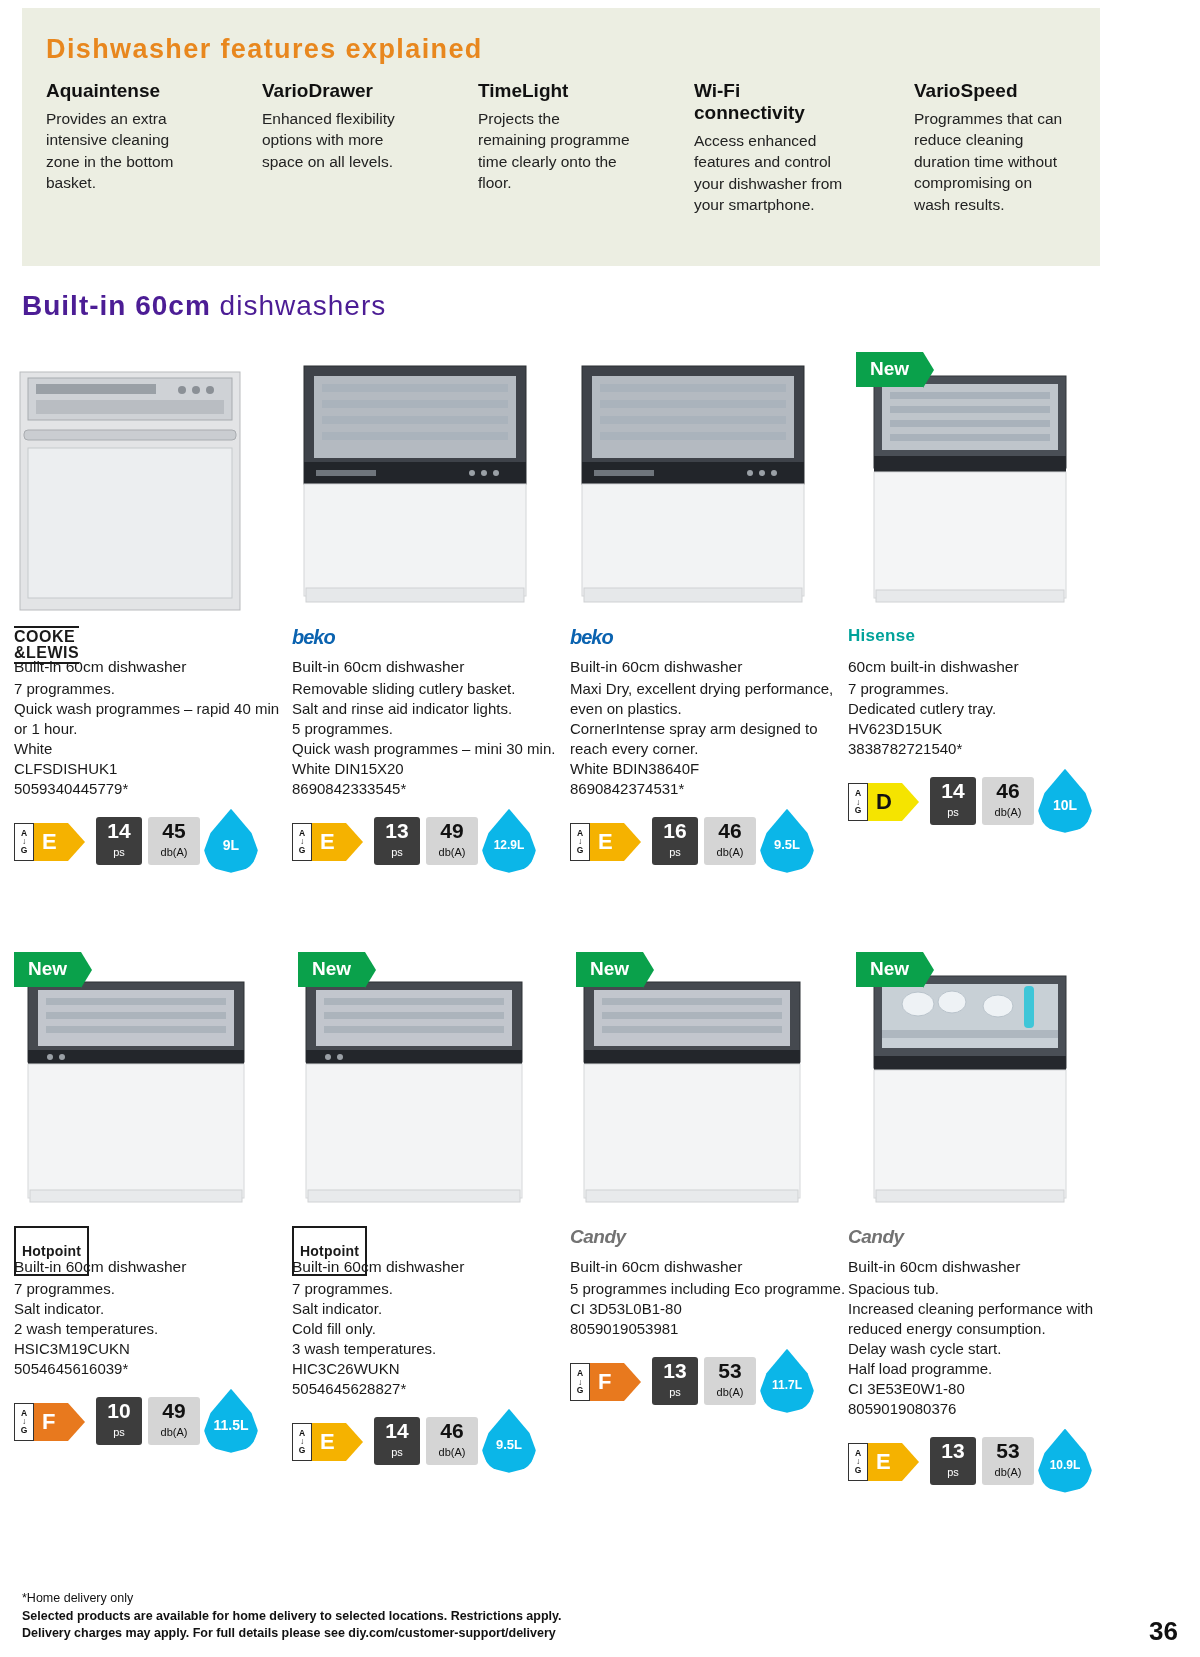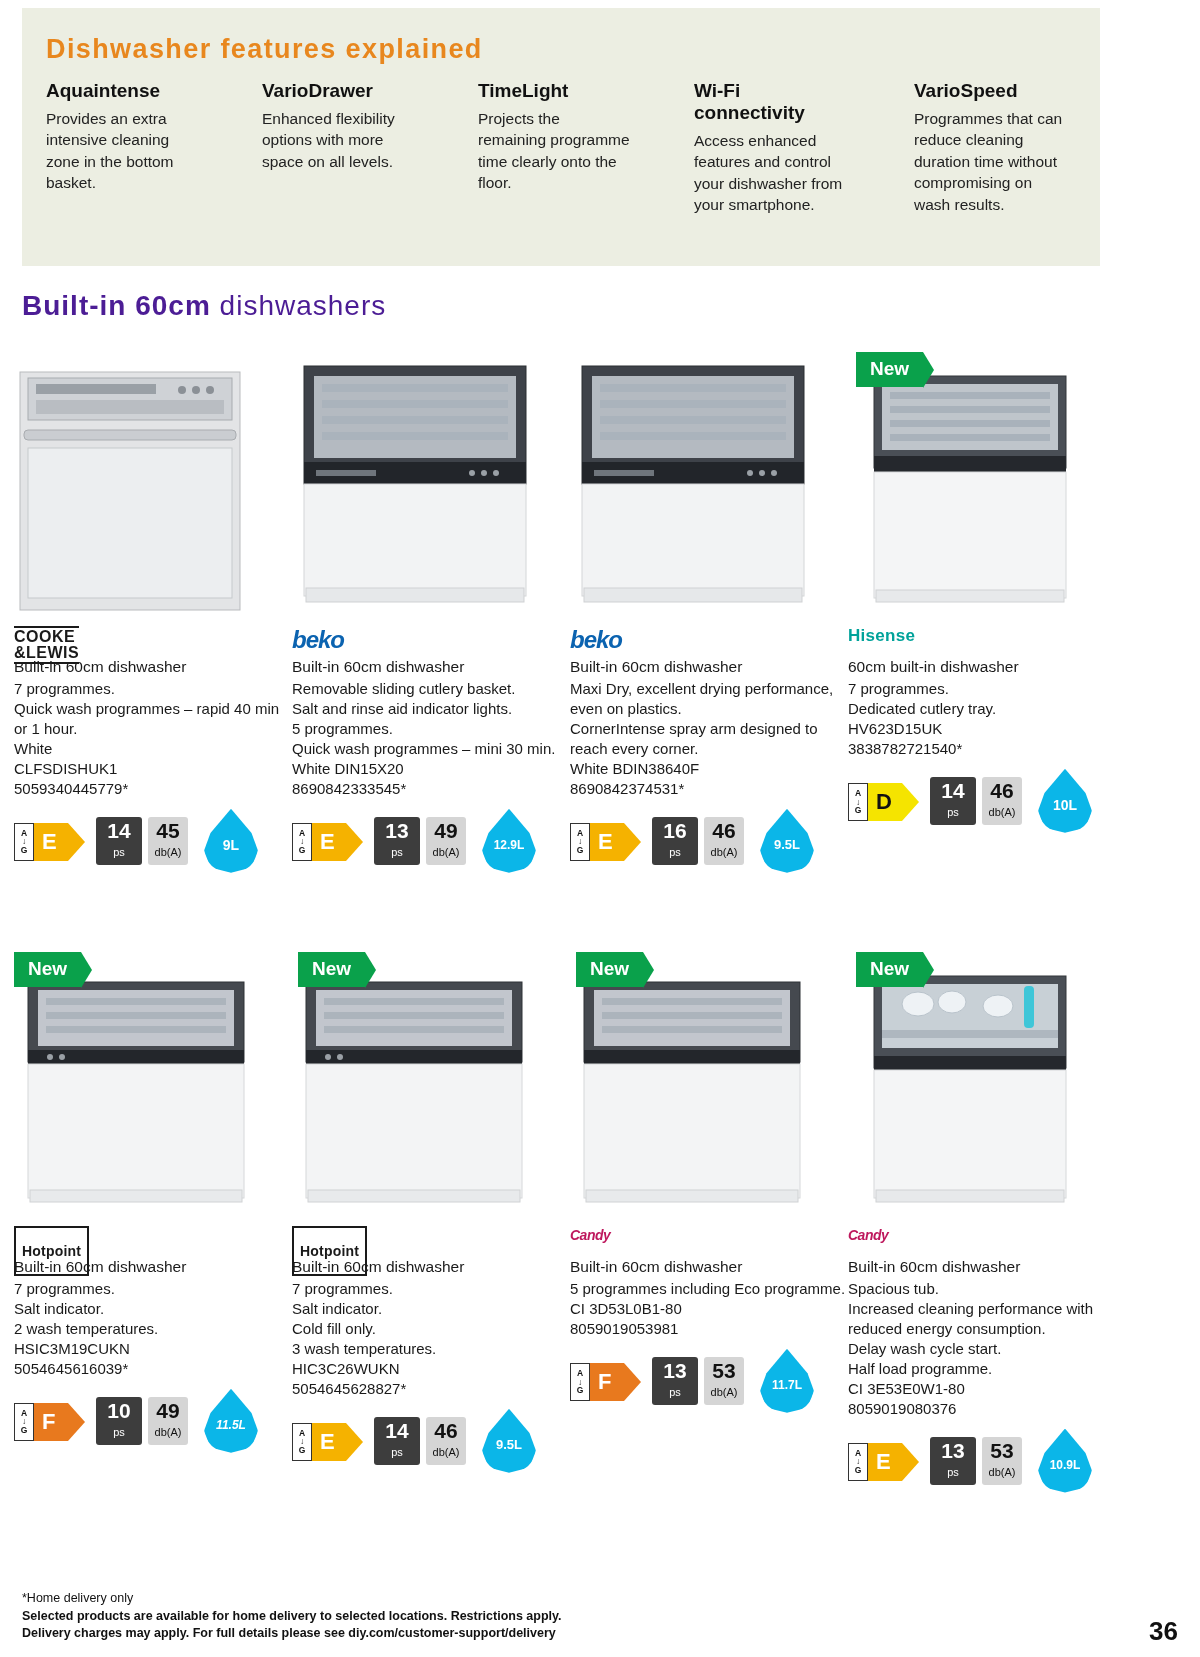--- a/index.html
+++ b/index.html
@@ -64,27 +64,27 @@
 
   .pimg { position:relative; height:268px; }
   .pimg svg { position:absolute; left:0; top:0; }
 
   .brand { height:30px; margin-top:6px; position:relative; }
   .brand-cooke {
     font-size:16px; font-weight:bold; color:#1a1a1a; letter-spacing:.5px; line-height:1.0;
     border-top:2px solid #1a1a1a; border-bottom:2px solid #1a1a1a; display:inline-block;
     padding:1px 0 1px 0;
   }
-  .brand-beko { font-size:24px; font-weight:bold; color:#0b63b0; letter-spacing:-1px; font-style:italic; }
+  .brand-beko { font-size:20px; font-weight:bold; color:#0b63b0; letter-spacing:-1px; font-style:italic; }
   .brand-hisense { font-size:17px; font-weight:bold; color:#00a29a; letter-spacing:.3px; }
   .brand-hotpoint {
     display:inline-block; border:2px solid #1a1a1a; padding:15px 6px;
     font-size:14px; font-weight:bold; letter-spacing:.2px;
   }
-  .brand-candy { font-size:14px; font-weight:bold; color:#be185d; font-style:italic; letter-spacing:-.5px;text-align:center; }
+  .brand-candy { font-size:19px; font-weight:bold; color:#737373; font-style:italic; letter-spacing:-.5px;text-align:center; }
 
   .ptitle { font-size:15.5px; font-weight:normal; margin:2px 0 3px 0; }
   .pdesc { font-size:15px; line-height:1.33; }
 
   
   .badges { position:relative; height:78px; margin-top:8px; }
   .energy {
     position:absolute; left:0; top:16px; display:flex; align-items:stretch; height:38px;
   }
   .energy .scale {
@@ -108,21 +108,21 @@
 
   .place {
     position:absolute; top:10px; background:#3d3d3d; color:#fff;
     width:46px; height:48px; border-radius:3px; text-align:center; padding-top:3px;
   }
   .place b { display:block; font-size:21px; line-height:1.05; }
   .place i { font-style:normal; font-size:11px; }
 
   .noise {
     position:absolute; top:10px; background:#d5d5d5; color:#111;
-    width:40px; height:48px; border-radius:3px; text-align:center; padding-top:3px;
+    width:52px; height:48px; border-radius:3px; text-align:center; padding-top:3px;
   }
   .noise b { display:block; font-size:21px; line-height:1.05; }
   .noise i { font-style:normal; font-size:11px; }
 
   .water {
     position:absolute; top:2px; width:54px; height:64px;
     background:#0bb6e8;
     border-radius:50% 50% 50% 50% / 62% 62% 38% 38%;
     clip-path: polygon(50% 0%, 88% 38%, 100% 66%, 88% 92%, 50% 100%, 12% 92%, 0% 66%, 12% 38%);
     color:#fff; font-size:14px; font-weight:bold;
@@ -402,21 +402,21 @@
           <div class="arrow c-f">F</div>
         </div>
         <div class="place" style="left:82px;">
           <b>10</b>
           <i>ps</i>
         </div>
         <div class="noise" style="left:134px;">
           <b>49</b>
           <i>db(A)</i>
         </div>
-        <div class="water" style="left:190px; font-size:12px;font-style:italic;">11.5L</div>
+        <div class="water" style="left:190px; font-size:14px;">11.5L</div>
       </div>
     </div>
 
     <div class="product" style="left:278px; top:0px;">
       <div class="new-flag" style="left:6px; top:0px;">New</div>
       <div class="pimg">
         <svg width="270" height="268" viewBox="0 0 270 268">
           <rect x="14" y="30" width="216" height="80" fill="#45494f" stroke="#2f3237"></rect>
           <rect x="24" y="38" width="196" height="56" fill="#cfd4da" opacity="0.9"></rect>
           <rect x="32" y="46" width="180" height="7" fill="#acb4bc"></rect>

